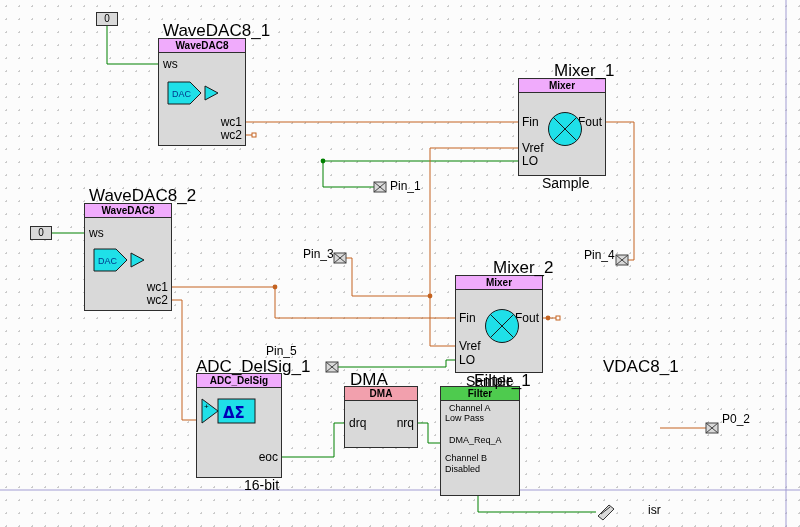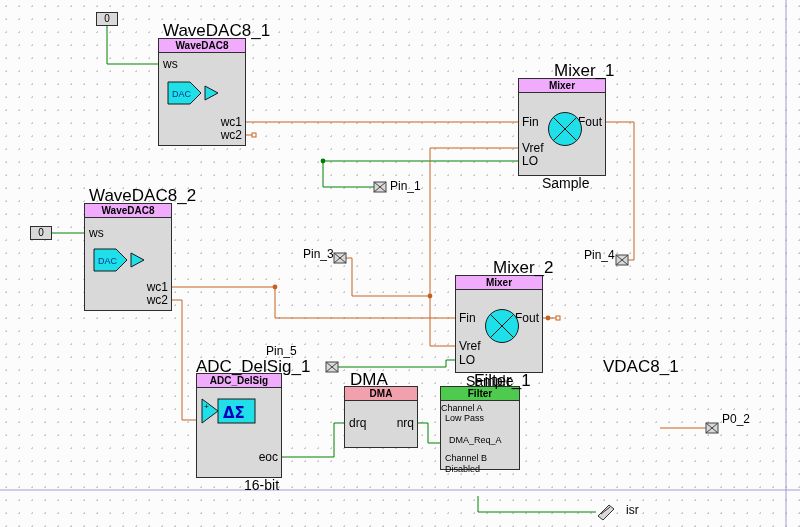--- a/index.html
+++ b/index.html
@@ -172,31 +172,31 @@
   <div class="anno" style="left:244px;top:480px">16-bit</div>
 
   <div class="title" style="left:350px;top:374px">DMA</div>
   <div class="comp" style="left:344px;top:386px;width:74px;height:62px">
     <div class="hdr pink">DMA</div>
     <span class="plabel" style="left:4px;top:31px">drq</span>
     <span class="plabel pl-r" style="top:31px">nrq</span>
   </div>
 
   <div class="title" style="left:474px;top:375px">Filter_1</div>
-  <div class="comp" style="left:440px;top:386px;width:80px;height:84px">
+  <div class="comp" style="left:440px;top:386px;width:80px;height:110px">
     <div class="hdr green">Filter</div>
-    <span class="flabel" style="left:0;top:16px">Channel A</span>
+    <span class="flabel" style="left:8px;top:16px">Channel A</span>
     <span class="flabel" style="left:4px;top:26px">Low Pass</span>
     <span class="flabel" style="left:8px;top:48px">DMA_Req_A</span>
     <span class="flabel" style="left:4px;top:66px">Channel B</span>
     <span class="flabel" style="left:4px;top:77px">Disabled</span>
   </div>
 
   <div class="title" style="left:603px;top:361px">VDAC8_1</div>
 
   <div class="plabel" style="left:390px;top:181px">Pin_1</div>
   <div class="plabel" style="left:303px;top:249px">Pin_3</div>
   <div class="plabel" style="left:584px;top:250px">Pin_4</div>
   <div class="plabel" style="left:266px;top:346px;z-index:3">Pin_5</div>
   <div class="plabel" style="left:722px;top:414px">P0_2</div>
-  <div class="plabel" style="left:626px;top:505px">isr</div>
+  <div class="plabel" style="left:648px;top:505px">isr</div>
 
 </div>
 
 </body></html>

